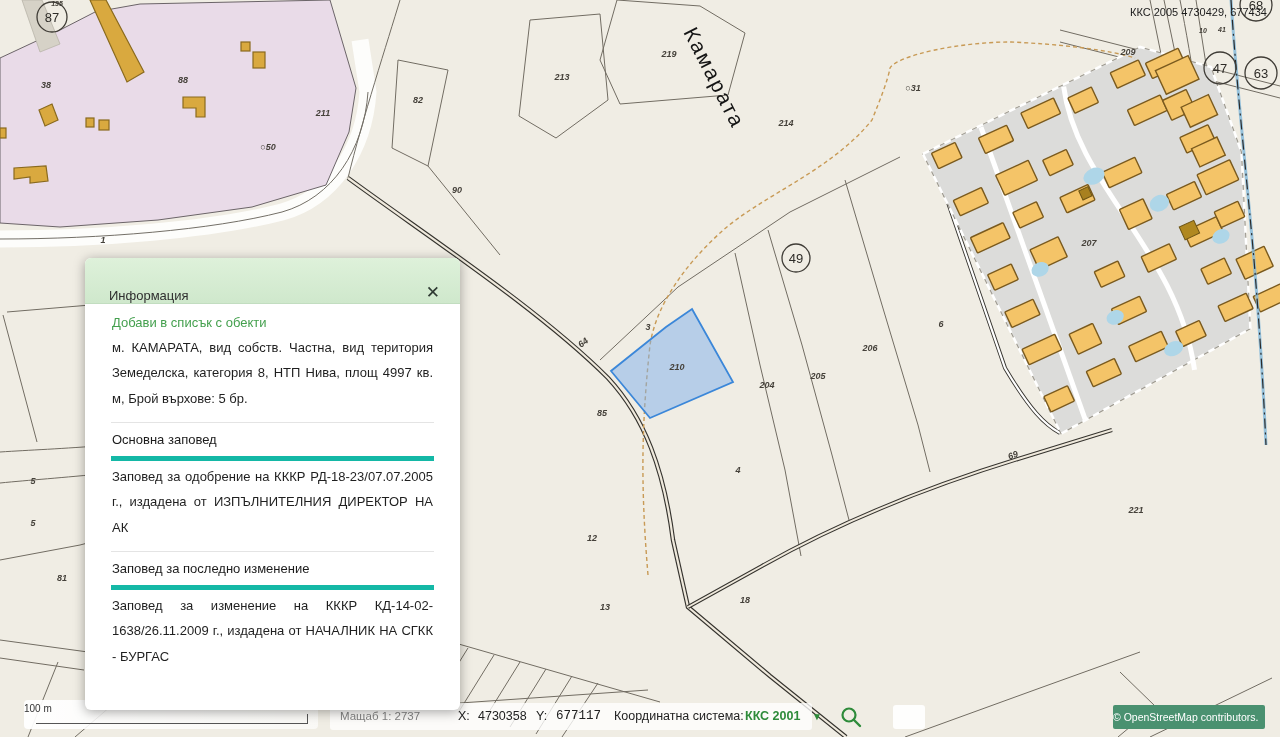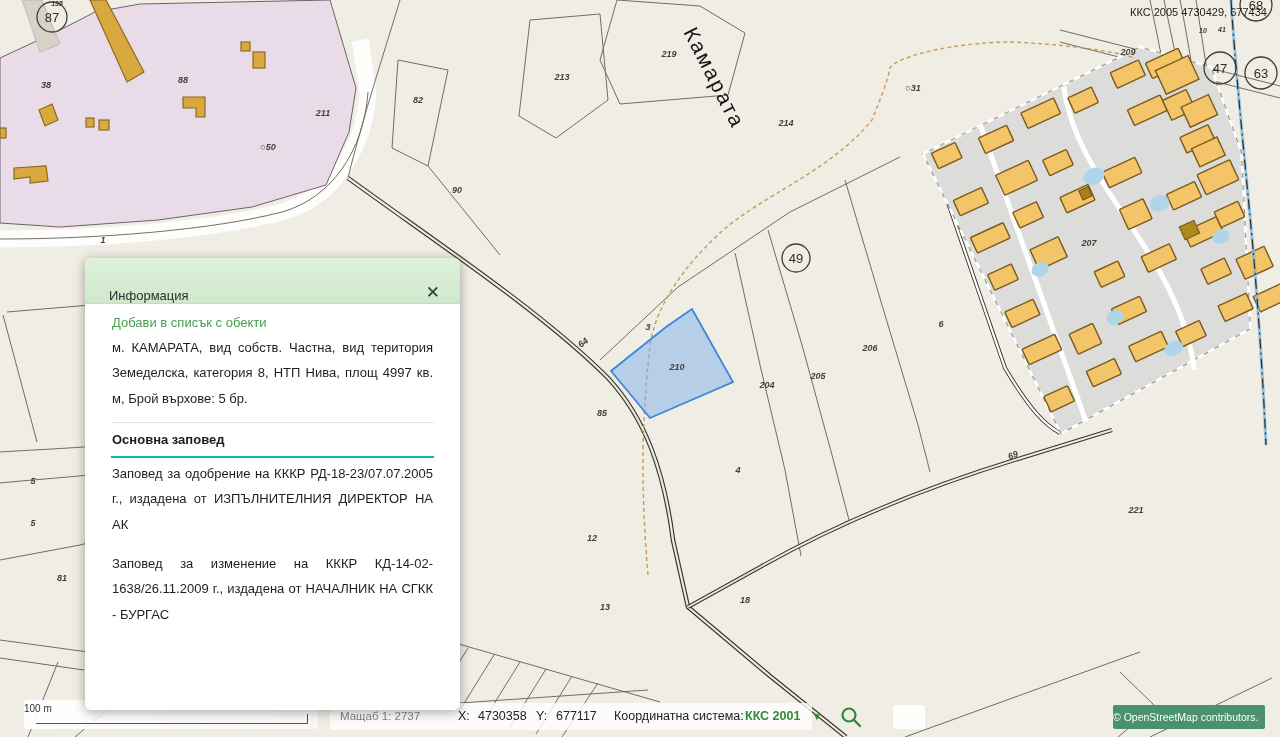--- a/index.html
+++ b/index.html
@@ -19,30 +19,30 @@
               border-radius:6px;box-shadow:0 2px 12px rgba(0,0,0,.35);z-index:20;overflow:hidden;}
   #panel-header{height:45px;background:linear-gradient(#def1da,#cfe8cc);display:flex;align-items:flex-end;
                 padding:0 16px 0 24px;border-bottom:1px solid #c2ddc0;}
   #panel-title{font-size:13px;color:#2f2f2f;flex:1;}
   #panel-close{font-size:17px;color:#2f3a33;cursor:pointer;line-height:1;padding:2px 4px;background:none;border:none;font-family:inherit;}
   #panel-body{padding:0 26px;}
   .p-title{padding:15px 1px 11px;font-weight:bold;font-size:13px;line-height:1.65;color:#1c1c1c;
            border-bottom:1px solid #e4e4e4;text-align:justify;}
   .p-link{padding:11px 1px 2px;font-size:13px;color:#44a04e;cursor:pointer;}
   .p-text{padding:3px 1px 11px;font-size:13px;line-height:1.95;text-align:justify;color:#1f1f1f;}
-  .sec-head{border-top:1px solid #e4e4e4;border-bottom:2px solid #14b8a6;padding:9px 1px;
-            font-weight:bold;font-size:13px;color:#1c1c1c;}
+  .sec-head{border-top:1px solid #e4e4e4;border-bottom:5px solid #14b8a6;padding:9px 1px;
+            font-weight:normal;font-size:13px;color:#1c1c1c;}
 
   
   #status-strip{position:absolute;left:330px;top:703px;width:482px;height:27px;
                 background:rgba(255,255,255,.78);border-radius:3px;z-index:10;font-size:12.5px;color:#222;}
   #status-strip span{position:absolute;top:6px;white-space:nowrap;}
   #scale-text{left:10px;color:#6d6d6d;opacity:.85;font-size:11.5px;top:7px !important;}
   #x-label{left:128px;} #x-value{left:148px;}
-  #y-label{left:206px;} #y-value{left:226px;}
+  #y-label{left:206px;} #y-value{left:226px;font-family:Liberation Mono, monospace;}
   #crs-label{left:284px;text-align:center;}
   #crs-value{left:415px;color:#2e8b3a;font-weight:bold;}
   #crs-caret{left:482px;color:#2e8b3a;font-size:10px;top:8px !important;cursor:pointer;}
   #search-btn{position:absolute;left:508px;top:2px;width:26px;height:24px;background:none;border:none;cursor:pointer;padding:0;}
   #mini-box{position:absolute;left:893px;top:705px;width:32px;height:24px;background:rgba(255,255,255,.9);
             border-radius:3px;z-index:10;}
 
   
   #scale-bar{position:absolute;left:24px;top:700px;width:294px;height:29px;z-index:9;
              background:linear-gradient(90deg,rgba(255,255,255,.95),rgba(255,255,255,.65));border-radius:4px;}
@@ -249,20 +249,21 @@
   <div id="panel-header">
     <div id="panel-title">Информация</div>
     <button id="panel-close">✕</button>
   </div>
   <div id="panel-body">
     <div class="p-link">Добави в списък с обекти</div>
     <div class="p-text">м. КАМАРАТА, вид собств. Частна, вид територия Земеделска, категория 8, НТП Нива, площ 4997 кв. м, Брой върхове: 5 бр.</div>
     <div id="panel-sections">
         <div class="sec-head">Основна заповед</div>
         <div class="p-text">Заповед за одобрение на КККР РД-18-23/07.07.2005 г., издадена от ИЗПЪЛНИТЕЛНИЯ ДИРЕКТОР НА АК</div>
+        <div class="sec-head">Заповед за последно изменение</div>
         <div class="p-text">Заповед за изменение на КККР КД-14-02-1638/26.11.2009 г., издадена от НАЧАЛНИК НА СГКК - БУРГАС</div>
       </div>
   </div>
 </div>
 
 <div id="scale-bar">
   <div class="lbl">100 m</div>
   <div class="line"></div>
 </div>
 

